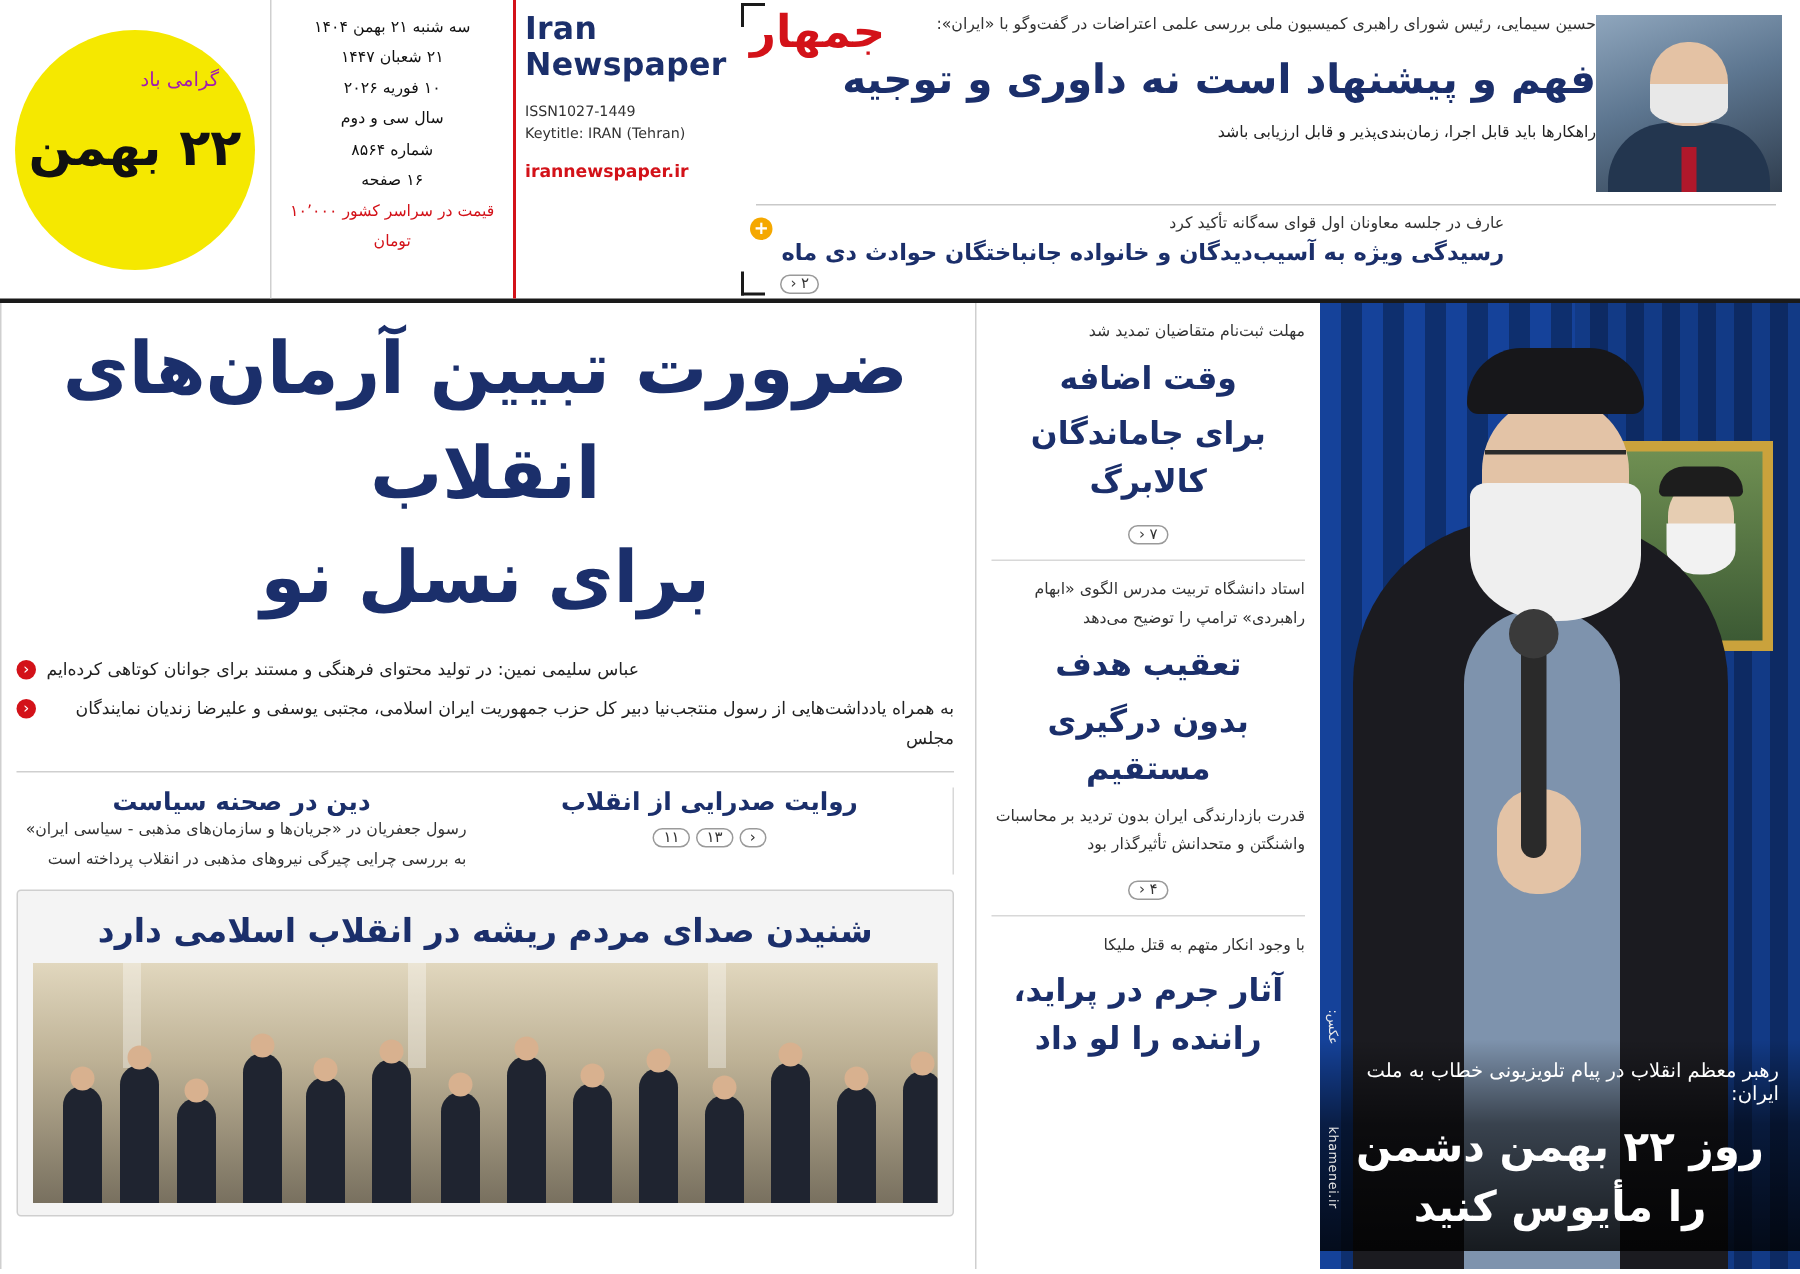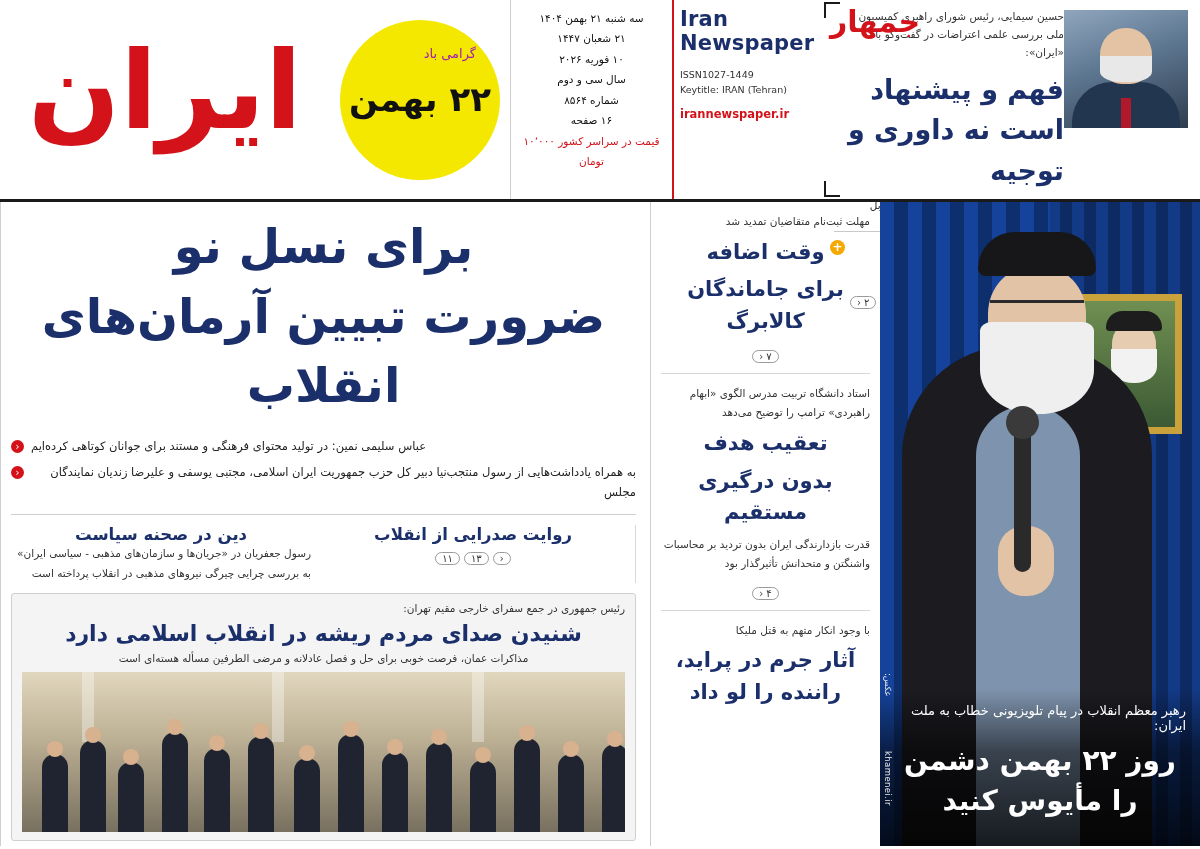--- a/index.html
+++ b/index.html
@@ -137,38 +137,35 @@
   .kh-person .turban { position:absolute; left:76px; top:6px; width:118px; height:44px; background:#17171a; border-radius:58px 58px 12px 12px;}
   .kh-person .face { position:absolute; left:86px; top:40px; width:98px; height:104px; background:#e3c3a6; border-radius:46% 46% 44% 44%;}
   .kh-person .glasses { position:absolute; left:88px; top:74px; width:94px; height:15px; border-top:3px solid #2b2b2b;}
   .kh-person .beard { position:absolute; left:78px; top:96px; width:114px; height:92px; background:#efefef; border-radius:10% 10% 48% 48%;}
   .kh-person .robe { position:absolute; left:0px; bottom:0; width:250px; height:500px; background:#1b1b20; border-radius:110px 110px 0 0;}
   .kh-person .shirt { position:absolute; left:74px; bottom:0; width:104px; height:440px; background:#7e93ad; border-radius:50px 50px 0 0;}
   .kh-person .hand { position:absolute; left:96px; top:300px; width:56px; height:70px; background:#e3c3a6; border-radius:26px;}
   .kh-person .mic { position:absolute; left:112px; top:196px; width:17px; height:150px; background:#2a2a2a; border-radius:9px;}
   .kh-person .mic-head { position:absolute; left:104px; top:180px; width:33px; height:33px; background:#3a3a3a; border-radius:50%;}
 
-  .kh-overlay { position:absolute; left:0; right:0; bottom:0; padding:14px 14px 24px 14px;
+  .kh-overlay { position:absolute; left:0; right:0; bottom:12px; padding:14px 14px 8px 14px;
      background:linear-gradient(180deg, rgba(0,0,0,0) 0%, rgba(0,0,0,0.55) 40%, rgba(0,0,0,0.82) 100%); }
   .kh-kick { font-size:13px; color:#fff; text-align:right;}
   .kh-title { font-size:28px; font-weight:bold; color:#fff; text-align:center; margin-top:8px; line-height:1.45;}
   .kh-credit { position:absolute; left:3px; bottom:40px; writing-mode:vertical-rl; font-size:8.5px; color:#e8e8e8; letter-spacing:0.4px;}
   .kh-credit2 { position:absolute; left:3px; bottom:150px; writing-mode:vertical-rl; font-size:8.5px; color:#e8e8e8;}
   .side-credit { position:absolute; right:2px; bottom:120px; writing-mode:vertical-rl; font-size:8.5px; color:#555;}
 </style>
 </head>
 <body>
 
 <div class="page">
 
   <div class="masthead">
 
-    <div class="mh-logo">
-      <span class="logo-text">ایران</span>
-    </div>
 
     <div class="mh-stamp">
       <div class="stamp-circle">
         <span class="s2">گرامی باد</span>
         <span class="s1">۲۲ بهمن</span>
       </div>
     </div>
 
     <div class="mh-meta">
       <div>سه شنبه ۲۱ بهمن ۱۴۰۴</div>
@@ -222,22 +219,22 @@
           <span class="arrow">‹</span>
           <span>۲</span>
         </span>
       </div>
     </div>
   </div>
 
   <div class="main">
 
     <div class="col-right">
+      <div class="big-head">ضرورت تبیین آرمان‌های انقلاب</div>
       <div class="big-head">برای نسل نو</div>
-      <div class="big-head">ضرورت تبیین آرمان‌های انقلاب</div>
 
       <div class="bullets">
         <div class="bullet">
           <span class="b-dot">‹</span>
           <span class="b-txt">عباس سلیمی نمین: در تولید محتوای فرهنگی و مستند برای جوانان کوتاهی کرده‌ایم</span>
         </div>
         <div class="bullet">
           <span class="b-dot">‹</span>
           <span class="b-txt">به همراه یادداشت‌هایی از رسول منتجب‌نیا دبیر کل حزب جمهوریت ایران اسلامی، مجتبی یوسفی و علیرضا زندیان نمایندگان مجلس</span>
         </div>
@@ -252,23 +249,21 @@
           <h3>روایت صدرایی از انقلاب</h3>
           <div class="chips">
             <span class="chip-sm">۱۱</span>
             <span class="chip-sm">۱۳</span>
             <span class="chip-sm">‹</span>
           </div>
         </div>
       </div>
 
       <div class="box-pres">
-        <div class="kick">رئیس جمهوری در جمع سفرای خارجی مقیم تهران:</div>
         <h3>شنیدن صدای مردم ریشه در انقلاب اسلامی دارد</h3>
-        <div class="sub">مذاکرات عمان، فرصت خوبی برای حل و فصل عادلانه و مرضی الطرفین مسأله هسته‌ای است</div>
         <div class="pres-photo">
           <div class="hall"></div>
           <div class="pillar" style="left:60px;"></div>
           <div class="pillar" style="left:250px;"></div>
           <div class="pillar" style="left:450px;"></div>
           <div class="crowd">
             <div class="p" style="left:20px;height:78px;">
                 <span class="h"></span>
               </div>
             <div class="p" style="left:58px;height:92px;">

